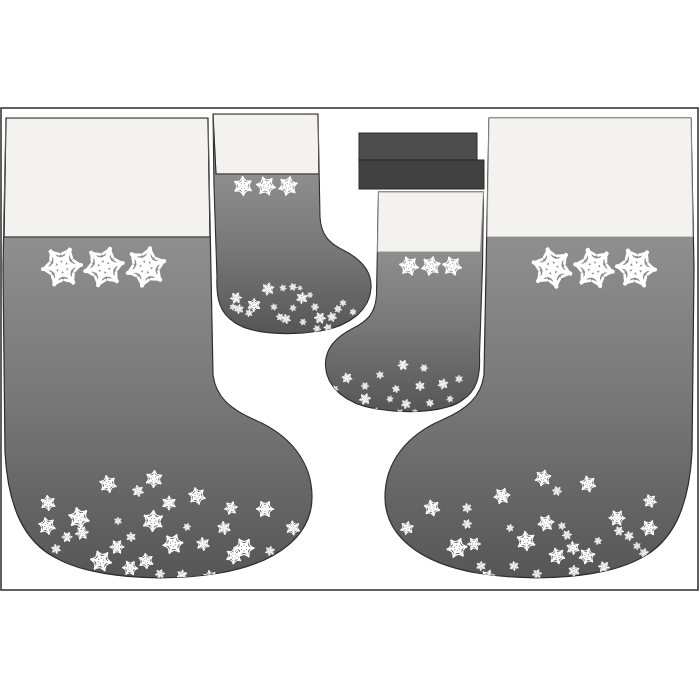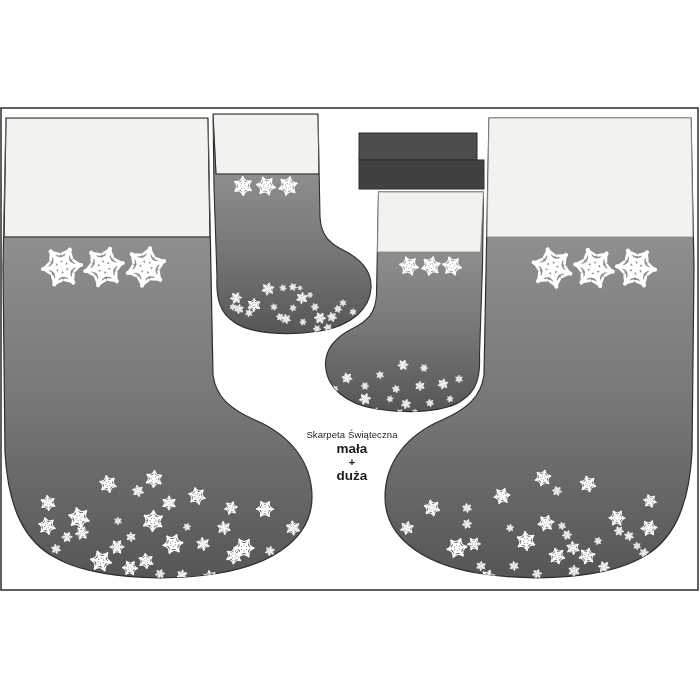--- a/index.html
+++ b/index.html
@@ -238,19 +238,13 @@
             <use href="#flake" xlink:href="#flake" transform="translate(649,421) rotate(26) scale(0.38636363636363635)"></use>
             <use href="#flake" xlink:href="#flake" transform="translate(637,439) rotate(-4) scale(0.18181818181818182)"></use>
             <use href="#flake" xlink:href="#flake" transform="translate(644,446) rotate(16) scale(0.22727272727272727)"></use>
             <use href="#flake" xlink:href="#flake" transform="translate(604,460) rotate(-22) scale(0.2727272727272727)"></use>
             <use href="#flake" xlink:href="#flake" transform="translate(598,434) rotate(18) scale(0.18181818181818182)"></use>
           </g>
       </g>
     </svg>
   </div>
 
-  <div class="label">
-    <div class="l1">Skarpeta Świąteczna</div>
-    <div class="l2">mała</div>
-    <div class="l3">+</div>
-    <div class="l4">duża</div>
-  </div>
 </div>
 
 </body></html>

